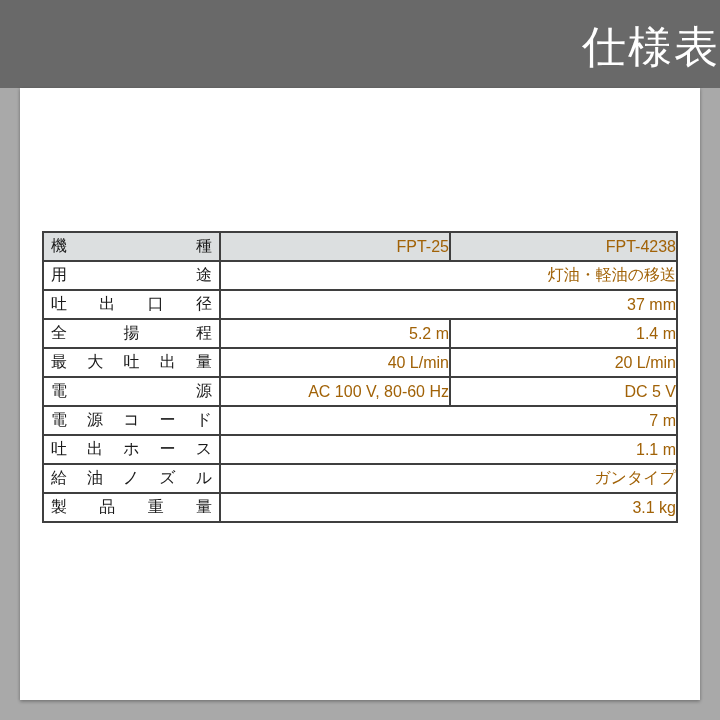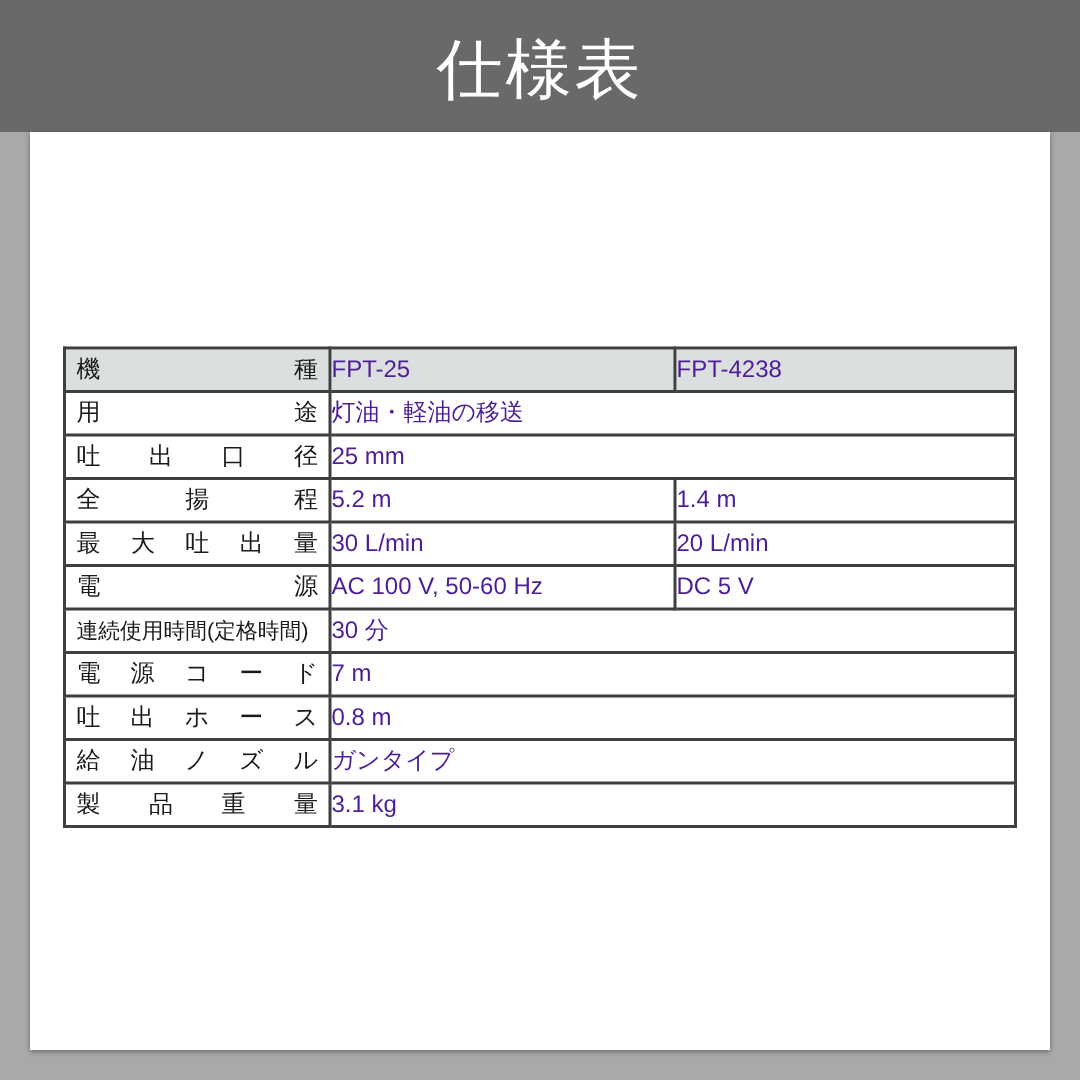--- a/index.html
+++ b/index.html
@@ -13,21 +13,21 @@
     overflow: hidden;
   }
 
   
   .title-bar {
     width: 720px;
     height: 88px;
     background: #696969;
     display: flex;
     align-items: center;
-    justify-content: center;
+    justify-content: flex-end;
   }
   .title-bar h1 {
     margin: 0;
     padding-top: 6px;
     color: #ffffff;
     font-size: 44px;
     font-weight: 400;
     letter-spacing: 2px;
     line-height: 1;
   }
@@ -59,22 +59,22 @@
     vertical-align: middle;
     white-space: nowrap;
     overflow: hidden;
   }
   .spec-table th.label-cell {
     text-align: left;
     padding: 0 7px;
     color: #1a1a1a;
   }
   .spec-table td.value-cell {
-    text-align: left;
-    color: #4c1d95;
+    text-align: right;
+    color: #a16207;
   }
   tr.head-row th, tr.head-row td {
     background: #dcdfe0;
   }
   
   .label-cell .spread {
     display: flex;
     justify-content: space-between;
     width: 100%;
   }
@@ -120,21 +120,21 @@
           </tr>
           <tr>
             <th class="label-cell">
               <span class="spread">
                 <span>吐</span>
                 <span>出</span>
                 <span>口</span>
                 <span>径</span>
               </span>
             </th>
-            <td class="value-cell" colspan="2">25 mm</td>
+            <td class="value-cell" colspan="2">37 mm</td>
           </tr>
           <tr>
             <th class="label-cell">
               <span class="spread">
                 <span>全</span>
                 <span>揚</span>
                 <span>程</span>
               </span>
             </th>
             <td class="value-cell">5.2 m</td>
@@ -143,36 +143,32 @@
           <tr>
             <th class="label-cell">
               <span class="spread">
                 <span>最</span>
                 <span>大</span>
                 <span>吐</span>
                 <span>出</span>
                 <span>量</span>
               </span>
             </th>
-            <td class="value-cell">30 L/min</td>
+            <td class="value-cell">40 L/min</td>
             <td class="value-cell">20 L/min</td>
           </tr>
           <tr>
             <th class="label-cell">
               <span class="spread">
                 <span>電</span>
                 <span>源</span>
               </span>
             </th>
-            <td class="value-cell">AC 100 V, 50-60 Hz</td>
+            <td class="value-cell">AC 100 V, 80-60 Hz</td>
             <td class="value-cell">DC 5 V</td>
-          </tr>
-          <tr>
-            <th class="label-cell long">連続使用時間(定格時間)</th>
-            <td class="value-cell" colspan="2">30 分</td>
           </tr>
           <tr>
             <th class="label-cell">
               <span class="spread">
                 <span>電</span>
                 <span>源</span>
                 <span>コ</span>
                 <span>ー</span>
                 <span>ド</span>
               </span>
@@ -182,21 +178,21 @@
           <tr>
             <th class="label-cell">
               <span class="spread">
                 <span>吐</span>
                 <span>出</span>
                 <span>ホ</span>
                 <span>ー</span>
                 <span>ス</span>
               </span>
             </th>
-            <td class="value-cell" colspan="2">0.8 m</td>
+            <td class="value-cell" colspan="2">1.1 m</td>
           </tr>
           <tr>
             <th class="label-cell">
               <span class="spread">
                 <span>給</span>
                 <span>油</span>
                 <span>ノ</span>
                 <span>ズ</span>
                 <span>ル</span>
               </span>

